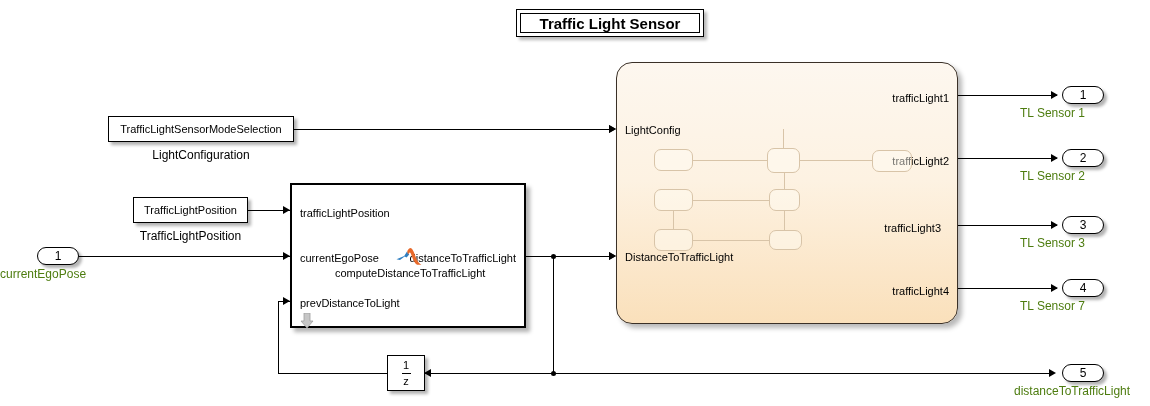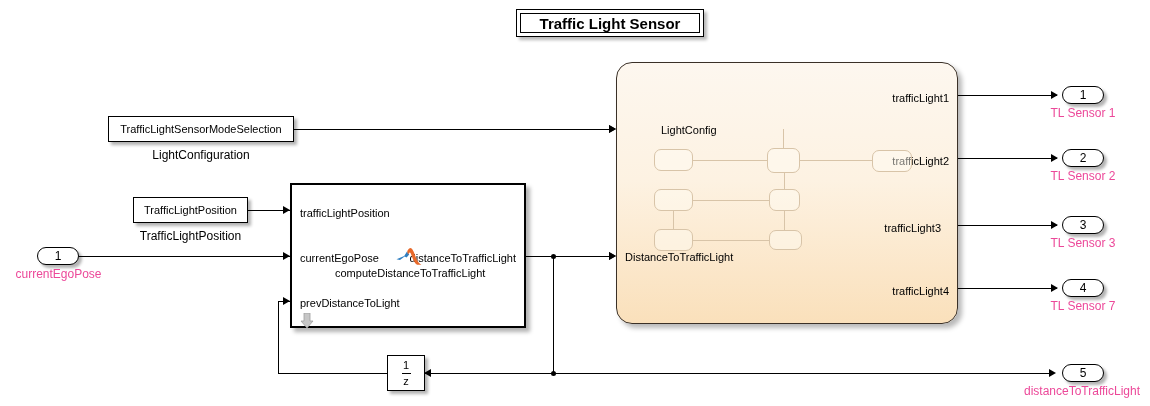--- a/index.html
+++ b/index.html
@@ -108,22 +108,22 @@
     border: 1px solid #000;
     border-radius: 9px;
     background: #ffffff;
     box-shadow: 3px 3px 3px rgba(0,0,0,0.30);
     display: flex; align-items: center; justify-content: center;
     font-size: 12px; color: #000;
     box-sizing: border-box;
   }
   .ioport-caption {
     position: absolute;
-    font-size: 12px; color: #ec4899;
-    text-align: center; white-space: nowrap;
+    font-size: 12px; color: #4d7c0f;
+    text-align: left; white-space: nowrap;
   }
 
   
   .delay {
     border: 1px solid #000;
     background: #ffffff;
     box-shadow: 3px 3px 3px rgba(0,0,0,0.30);
     display: flex; align-items: center; justify-content: center;
     box-sizing: border-box;
   }
@@ -234,21 +234,21 @@
   <div class="wire-h" style="left:278px; top:373px; width:109px;"></div>
   <div class="wire-v" style="left:278px; top:301px; height:73px;"></div>
   <div class="wire-h" style="left:278px; top:301px; width:12px;"></div>
   <div class="arrow" style="left:283px; top:297px;"></div>
 
   <div class="wire-h" style="left:553px; top:373px; width:497px;"></div>
   <div class="arrow" style="left:1049px; top:369px;"></div>
 
   <div class="abs chart" style="left:616px; top:62px; width:342px; height:262px;">
 
-    <span class="chart-port" style="left:8px; top:61px;margin-left:36px;">LightConfig</span>
+    <span class="chart-port" style="left:8px; top:61px;">LightConfig</span>
     <span class="chart-port" style="left:8px; top:188px;">DistanceToTrafficLight</span>
 
     <span class="chart-port" style="right:8px; top:29px;">trafficLight1</span>
     <span class="chart-port" style="right:8px; top:92px;">trafficLight2</span>
     <span class="chart-port" style="right:16px; top:159px;">trafficLight3</span>
     <span class="chart-port" style="right:8px; top:222px;">trafficLight4</span>
 
     <div class="state-box" style="left:37px;  top:86px;  width:39px; height:22px;"></div>
     <div class="state-box" style="left:150px; top:85px;  width:33px; height:25px;"></div>
     <div class="state-box" style="left:255px; top:87px;  width:40px; height:22px;"></div>

